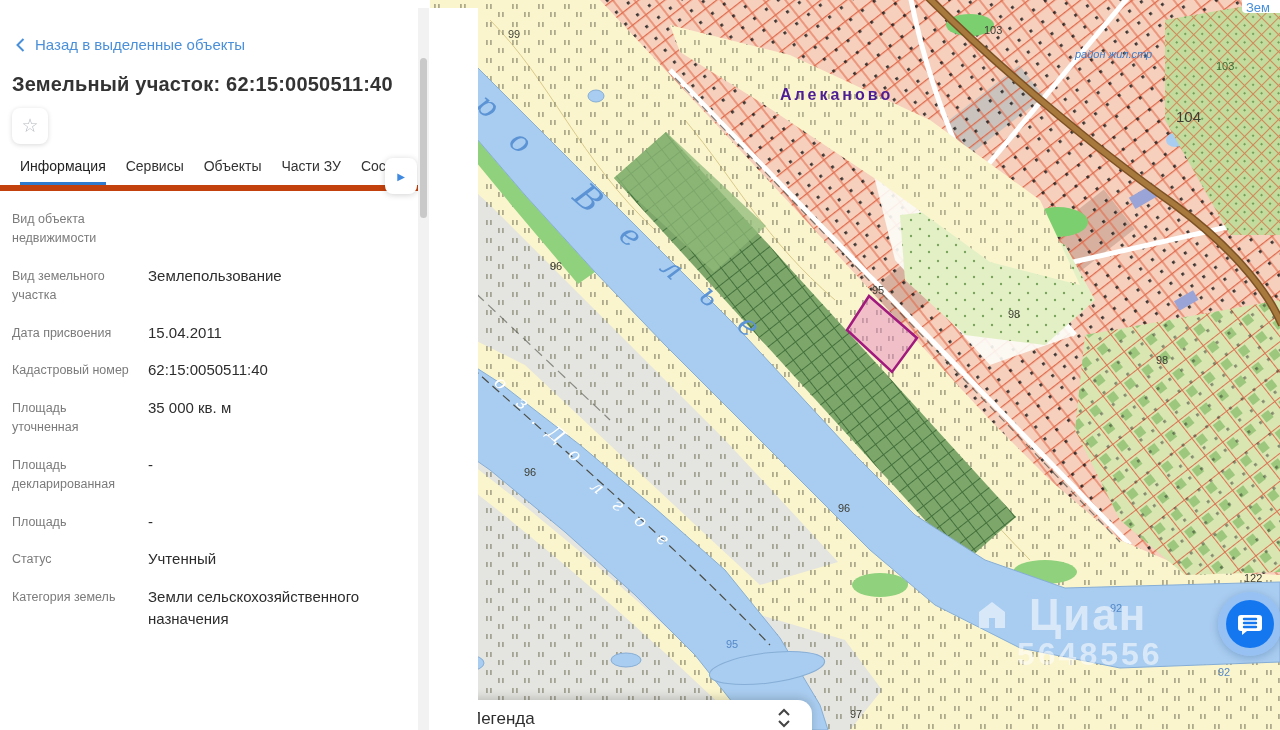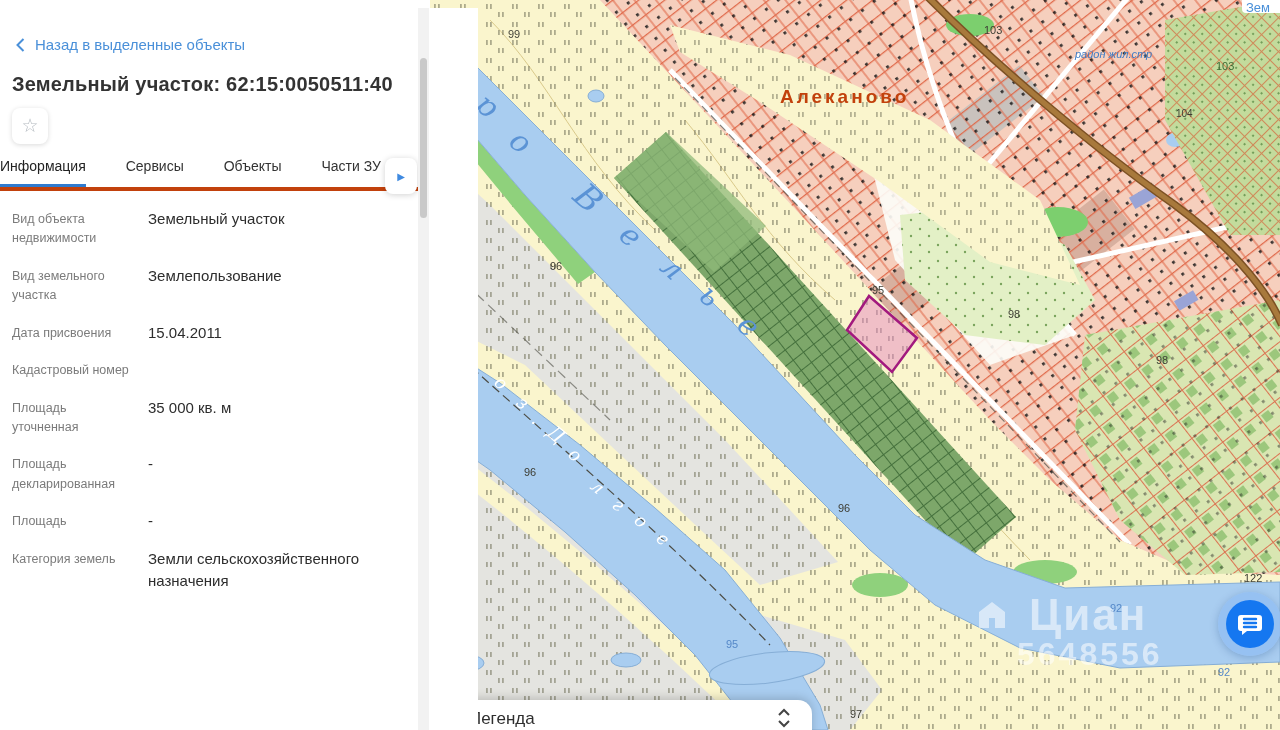--- a/index.html
+++ b/index.html
@@ -8,22 +8,22 @@
 
   
   #panel { position:absolute; left:0; top:8px; width:478px; height:730px; background:#fff; z-index:5; }
   .back-row { display:flex; align-items:center; gap:10px; margin:28px 0 0 16px; cursor:pointer; }
   .back-row svg { flex:none; }
   .back-link { color:#4a90d9; font-size:15px; }
   .page-title { margin:20px 0 0 12px; font-size:20px; font-weight:600; color:#333; letter-spacing:.2px; }
   .star-btn { position:absolute; left:12px; top:100px; width:36px; height:36px; border-radius:8px;
               background:#fff; box-shadow:0 1px 5px rgba(0,0,0,.15); border:none;
               color:#b4bac0; font-size:19px; line-height:36px; text-align:center; cursor:pointer; }
-  .tabs { position:absolute; left:0; top:150px; width:418px; height:33px; border-bottom:4px solid #c2410c;
-          display:flex; padding-left:0; gap:40px; overflow:hidden; white-space:nowrap; }
+  .tabs { position:absolute; left:0; top:150px; width:418px; height:33px; border-bottom:6px solid #c2410c;
+          display:flex; padding-left:20px; gap:20px; overflow:hidden; white-space:nowrap; }
   .tab { font-size:14px; color:#333; padding-bottom:12px; cursor:pointer; flex:none; }
   .tab.active { color:#222; border-bottom:3px solid #2f7bd0; }
   .tabs-arrow { position:absolute; left:385px; top:150px; width:32px; height:36px; border:none; border-radius:8px;
                 background:#fff; box-shadow:0 1px 6px rgba(0,0,0,.18); color:#3f8ae0; font-size:10px; cursor:pointer; }
   #fields { position:absolute; left:12px; top:200px; width:400px; }
   .field { display:flex; margin-bottom:16px; }
   .field .lbl { flex:none; width:120px; font-size:12.5px; color:#7b7b7b; line-height:1.55; padding-top:2px; }
   .field .val { margin-left:16px; width:258px; font-size:15px; color:#2d2d2d; line-height:1.45; }
   .vscroll { position:absolute; left:418px; top:0; width:11px; height:730px; background:#f2f2f2; }
   .vthumb { position:absolute; left:2px; top:50px; width:7px; height:160px; border-radius:4px; background:#c9c9c9; cursor:pointer; }
@@ -78,44 +78,48 @@
       <div class="tab">Части ЗУ</div>
       <div class="tab">Соста</div>
     </div>
   <button class="tabs-arrow">
     <span>▶</span>
   </button>
 
   <div id="fields">
       <div class="field">
         <div class="lbl">Вид объекта недвижимости</div>
-        <div class="val">Земельный участок</div>
       </div>
       <div class="field">
         <div class="lbl">Вид земельного участка</div>
         <div class="val">Землепользование</div>
       </div>
       <div class="field">
         <div class="lbl">Дата присвоения</div>
         <div class="val">15.04.2011</div>
       </div>
       <div class="field">
         <div class="lbl">Кадастровый номер</div>
+        <div class="val">62:15:0050511:40</div>
       </div>
       <div class="field">
         <div class="lbl">Площадь уточненная</div>
         <div class="val">35 000 кв. м</div>
       </div>
       <div class="field">
         <div class="lbl">Площадь декларированная</div>
         <div class="val">-</div>
       </div>
       <div class="field">
         <div class="lbl">Площадь</div>
         <div class="val">-</div>
+      </div>
+      <div class="field">
+        <div class="lbl">Статус</div>
+        <div class="val">Учтенный</div>
       </div>
       <div class="field">
         <div class="lbl">Категория земель</div>
         <div class="val">Земли сельскохозяйственного назначения</div>
       </div>
     </div>
 
   <div class="vscroll">
     <div class="vthumb"></div>
   </div>
@@ -252,21 +256,21 @@
       <path d="M0,330 C110,430 230,530 340,645" stroke-dasharray="9 5"></path>
       <path d="M245,78 L690,542" stroke-dasharray="8 5" opacity=".7"></path>
       <path d="M0,250 L180,420" stroke-dasharray="10 6" opacity=".6"></path>
     </g>
 
     <polygon points="439,296 487,338 462,372 417,330" fill="rgba(228,126,192,0.45)" stroke="#a2197e" stroke-width="2.5"></polygon>
   </svg>
 
   <div id="map-labels">
       <span style="left: 78px; top: 28px; color: rgb(69, 69, 58); font-size: 11px;">99</span>
-      <span class="lab-bold" style="left: 350px; top: 86px; color: #c2410c; font-size: 19px; letter-spacing: 3px;">Алеканово</span>
+      <span class="lab-bold" style="left: 350px; top: 86px; color: #4c1d95; font-size: 16px; letter-spacing: 3px;">Алеканово</span>
       <span class="lab-serif" style="left: 6px; top: 42px; color: rgb(91, 147, 213); font-size: 30px; transform: rotate(38deg);">е</span>
       <span class="lab-serif" style="left: 48px; top: 88px; color: rgb(91, 147, 213); font-size: 30px; transform: rotate(40deg);">р</span>
       <span class="lab-serif" style="left: 82px; top: 124px; color: rgb(91, 147, 213); font-size: 30px; transform: rotate(40deg);">о</span>
       <span class="lab-serif" style="left: 146px; top: 178px; color: rgb(91, 147, 213); font-size: 34px; transform: rotate(42deg);">В</span>
       <span class="lab-serif" style="left: 192px; top: 218px; color: rgb(91, 147, 213); font-size: 30px; transform: rotate(42deg);">е</span>
       <span class="lab-serif" style="left: 233px; top: 250px; color: rgb(91, 147, 213); font-size: 30px; transform: rotate(42deg);">л</span>
       <span class="lab-serif" style="left: 272px; top: 278px; color: rgb(91, 147, 213); font-size: 30px; transform: rotate(42deg);">ь</span>
       <span class="lab-serif" style="left: 310px; top: 308px; color: rgb(91, 147, 213); font-size: 30px; transform: rotate(42deg);">е</span>
       <span style="left: 120px; top: 260px; color: rgb(61, 61, 51); font-size: 11px;">96</span>
       <span style="left: 94px; top: 466px; color: rgb(61, 61, 51); font-size: 11px;">96</span>
@@ -278,21 +282,21 @@
       <span class="lab-serif" style="left: 140px; top: 444px; color: rgb(255, 255, 255); font-size: 18px; transform: rotate(40deg);">о</span>
       <span class="lab-serif" style="left: 162px; top: 476px; color: rgb(255, 255, 255); font-size: 18px; transform: rotate(40deg);">л</span>
       <span class="lab-serif" style="left: 184px; top: 494px; color: rgb(255, 255, 255); font-size: 18px; transform: rotate(40deg);">г</span>
       <span class="lab-serif" style="left: 206px; top: 510px; color: rgb(255, 255, 255); font-size: 18px; transform: rotate(40deg);">о</span>
       <span class="lab-serif" style="left: 228px; top: 528px; color: rgb(255, 255, 255); font-size: 18px; transform: rotate(40deg);">е</span>
       <span style="left: 442px; top: 284px; color: rgb(61, 61, 51); font-size: 11px;">95</span>
       <span style="left: 578px; top: 308px; color: rgb(61, 61, 51); font-size: 11px;">98</span>
       <span style="left: 726px; top: 354px; color: rgb(61, 61, 51); font-size: 11px;">98</span>
       <span style="left: 554px; top: 24px; color: rgb(61, 61, 51); font-size: 11px;">103</span>
       <span style="left: 786px; top: 60px; color: rgb(61, 107, 53); font-size: 11px;">103</span>
-      <span style="left: 746px; top: 108px; color: rgb(61, 61, 51); font-size: 10px;">104</span>
+      <span style="left: 746px; top: 108px; color: rgb(61, 61, 51); font-size: 15px;">104</span>
       <span style="left: 814px; top: 572px; color: rgb(61, 61, 51); font-size: 11px;">122</span>
       <span class="lab-italic" style="left: 645px; top: 48px; color: rgb(63, 124, 196); font-size: 11px;">район жил.стр</span>
       <span style="left: 680px; top: 602px; color: rgb(85, 136, 200); font-size: 11px;">92</span>
       <span style="left: 788px; top: 666px; color: rgb(85, 136, 200); font-size: 11px;">92</span>
       <span style="left: 296px; top: 638px; color: rgb(85, 136, 200); font-size: 11px;">95</span>
       <span style="left: 34px; top: 656px; color: rgb(107, 107, 107); font-size: 11px;">95</span>
       <span style="left: 420px; top: 708px; color: rgb(61, 61, 51); font-size: 11px;">97</span>
     </div>
 
   <div class="watermark">

